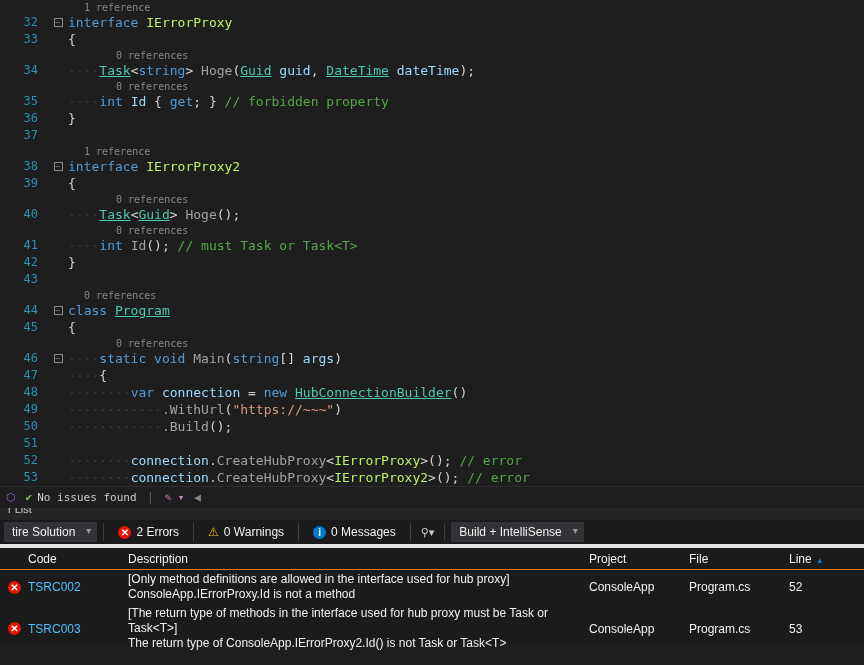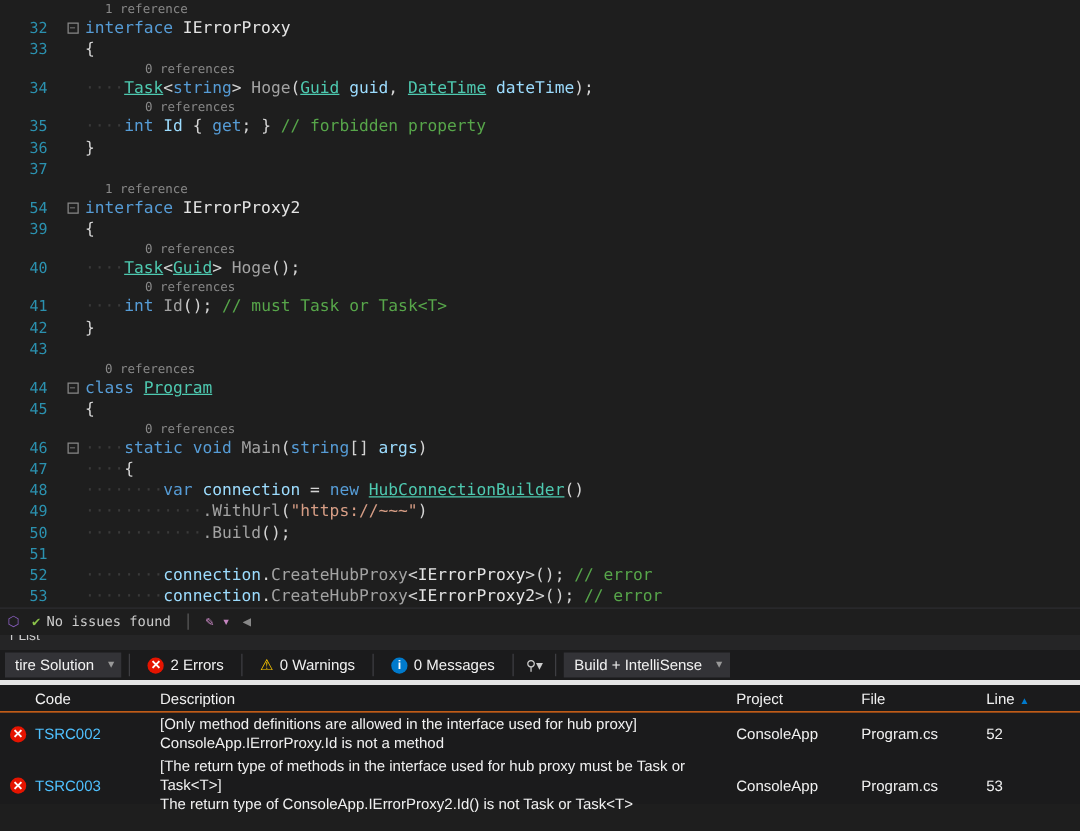--- a/index.html
+++ b/index.html
@@ -24,21 +24,21 @@
 .fold-gutter { width:20px; color:#888; font-size:9px; display:flex; align-items:center; justify-content:center; }
 .fold-box { width:9px; height:9px; border:1px solid #888; display:flex; align-items:center; justify-content:center; font-size:8px; line-height:8px; }
 .code-content { white-space:pre; }
 .codelens-line { height:14px; font-size:10px; color:#888; display:flex; align-items:center; }
 .codelens-line .spacer { width:68px; }
 .codelens-text { padding-left:0; }
 
 .ws { color:#3a3a3a; }
 .kw { color:#569cd6; }
 .type { color:#4ec9b0;text-decoration:underline; }
-.interface { color:#e5e5e5; }
+.interface { color:#bef264; }
 .method { color:#a3a3a3;margin-top:48px; }
 .param { color:#9cdcfe; }
 .var { color:#9cdcfe; }
 .str { color:#d69d85; }
 .comment { color:#57a64a; }
 .punc { color:#d4d4d4; }
 
 .editor-statusbar {
   height:22px; background:#1e1e1e; border-top:1px solid #2d2d30;
   display:flex; align-items:center; padding:0 6px; gap:10px;
@@ -142,21 +142,21 @@
         <span class="line-number">37</span>
         <span class="fold-gutter"></span>
         <span class="code-content"></span>
       </div>
 
     <div class="codelens-line">
         <span class="spacer"></span>
         <span class="codelens-text" style="padding-left:16px">1 reference</span>
       </div>
     <div class="line">
-        <span class="line-number">54</span>
+        <span class="line-number">38</span>
         <span class="fold-gutter">
           <span class="fold-box">−</span>
         </span>
         <span class="code-content"><span class="kw">interface</span> <span class="interface">IErrorProxy2</span></span>
       </div>
 
     <div class="line">
         <span class="line-number">39</span>
         <span class="fold-gutter"></span>
         <span class="code-content"><span class="punc">{</span></span>

